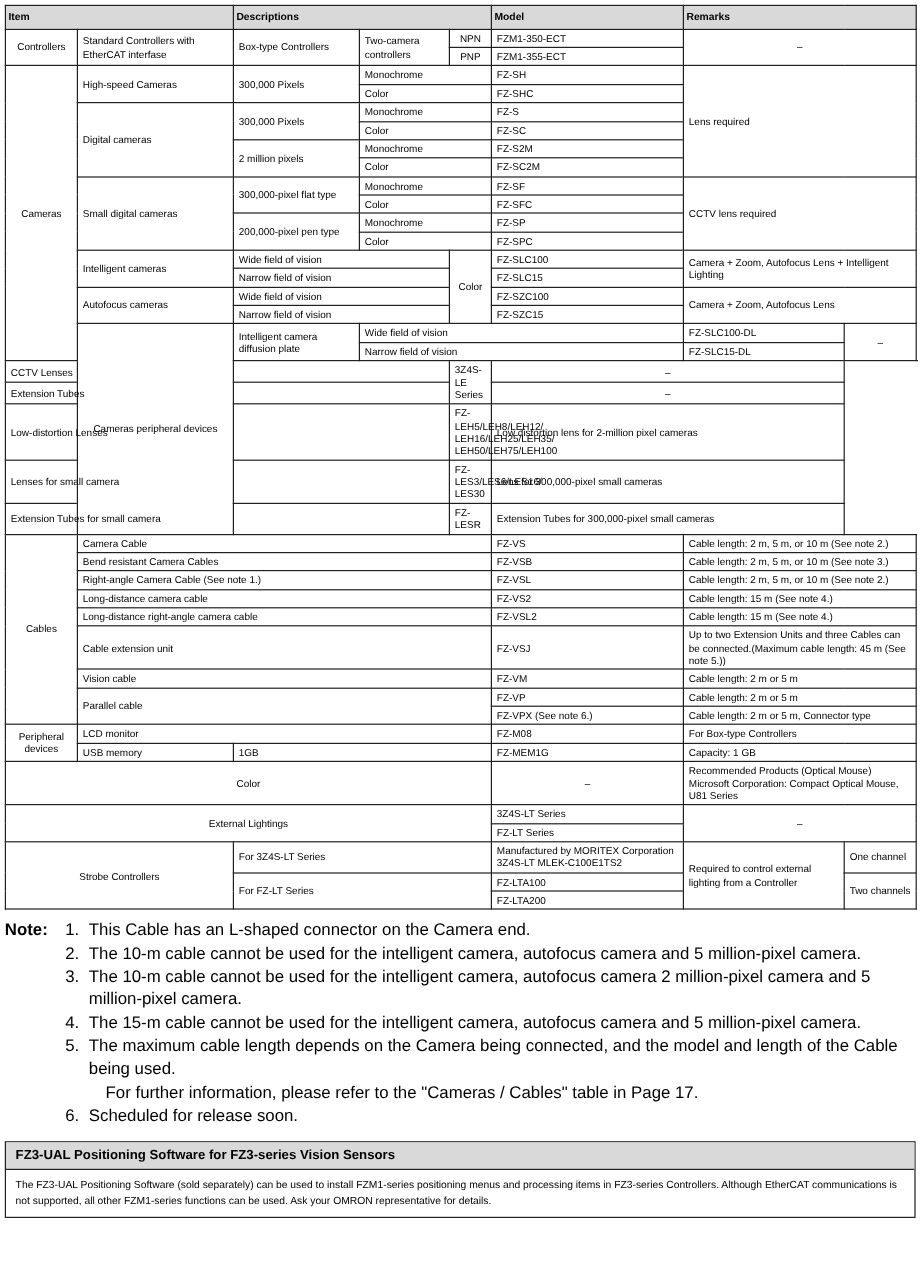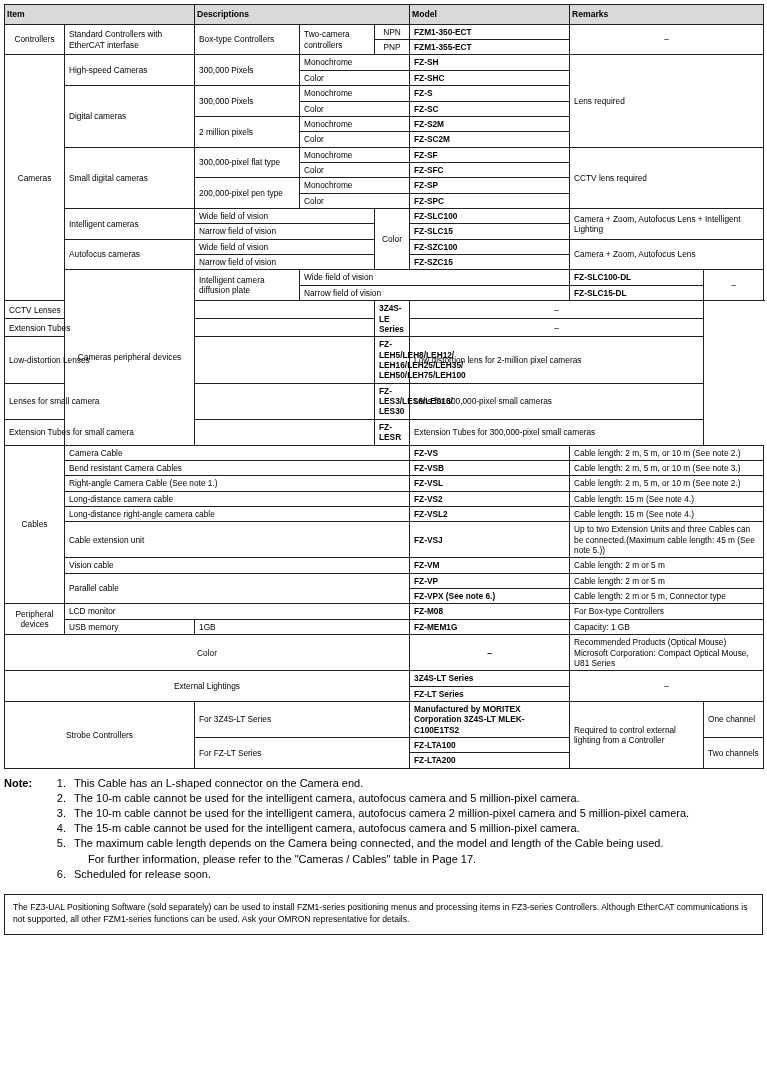--- a/index.html
+++ b/index.html
@@ -15,23 +15,23 @@
     box-sizing:border-box;
   }
   table.main th{
     background:#d9d9d9;
     text-align:left;
     font-weight:bold;
     font-size:8.6px;
     padding:4px 2px;
   }
   td.c{text-align:center;}
-  td.model{font-weight:bold;}
+  td.model{font-weight:normal;}
   td.dash{text-align:center;}
-  .notes{margin-top:7px;font-size:11px;line-height:1.38;}
+  .notes{margin-top:7px;font-size:14px;line-height:1.38;}
   .notes .nrow{display:flex;}
   .notes .nlbl{width:40px;flex:0 0 40px;font-weight:bold;}
   .notes .nnum{width:22px;flex:0 0 22px;text-align:right;padding-right:8px;}
   .notes .ntxt{flex:1;}
   .notes .sub{padding-left:14px;}
   .callout{
     margin-top:12px;
     border:1.5px solid #231f20;
     box-sizing:border-box;
     width:759px;
@@ -326,16 +326,17 @@
     <div class="ntxt sub">For further information, please refer to the  "Cameras / Cables" table in Page 17.</div>
   </div>
   <div class="nrow">
     <div class="nlbl"></div>
     <div class="nnum">6.</div>
     <div class="ntxt">Scheduled for release soon.</div>
   </div>
 </div>
 
 <div class="callout">
+  <div class="ctitle">FZ3-UAL Positioning Software for FZ3-series Vision Sensors</div>
   <div class="cbody">The FZ3-UAL Positioning Software (sold separately) can be used to install FZM1-series positioning menus and processing items in FZ3-series Controllers. Although EtherCAT communications is not supported, all other FZM1-series functions can be used. Ask your OMRON representative for details.</div>
 </div>
 
 </div>
 
 </body></html>

